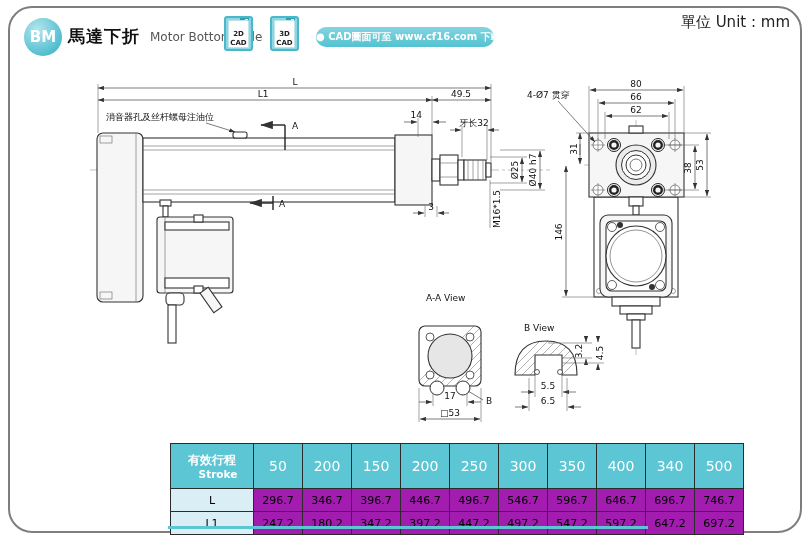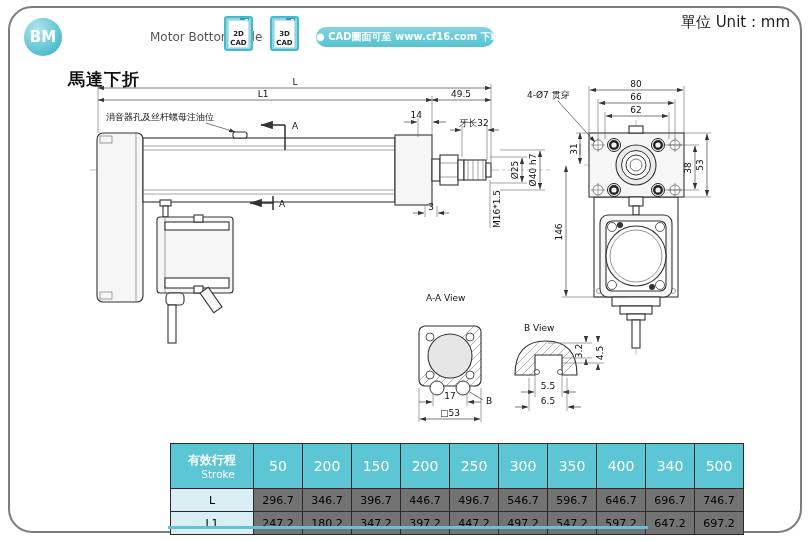--- a/index.html
+++ b/index.html
@@ -3,21 +3,21 @@
 <meta charset="utf-8">
 <style>
   html,body{margin:0;padding:0;background:#fff;}
   .page{position:relative;width:810px;height:541px;background:#fff;overflow:hidden;
         font-family:"DejaVu Sans","Liberation Sans",sans-serif;}
   .frame{position:absolute;left:8px;top:6px;right:8px;bottom:8px;
          border:2px solid #7e7e7e;border-radius:24px;}
   .badge{position:absolute;left:24px;top:18px;width:38px;height:38px;border-radius:50%;
          background:radial-gradient(circle at 35% 30%,#b3e6ee,#4dbccd 75%);
          color:#fff;font-weight:bold;font-size:15px;display:flex;align-items:center;justify-content:center;}
-  .title-zh{position:absolute;left:68px;top:25px;font-size:17px;font-weight:bold;color:#111;letter-spacing:1px;margin-top:43px;}
+  .title-zh{position:absolute;left:68px;top:25px;font-size:17px;font-weight:bold;color:#111;letter-spacing:1px;}
   .title-en{position:absolute;left:150px;top:30px;font-size:12px;color:#555;}
   .floppy{position:absolute;top:16px;width:25px;height:31px;border:2px solid #49b8c8;border-radius:3px;
           background:#8fd6e0;}
   .floppy .shutter{position:absolute;right:2px;top:0;width:9px;height:8px;background:#2f9fb3;}
   .floppy .shutter::after{content:"";position:absolute;right:1.5px;top:1px;width:3px;height:5.5px;background:#d9f2f6;}
   .floppy .label{position:absolute;left:2px;right:2px;bottom:1px;height:17px;background:#fff;
           border:1px solid #bfe4ea;border-radius:1px;text-align:center;font-size:7px;font-weight:bold;
           color:#222;line-height:8.5px;padding-top:9px;}
   #cad2d{left:224px;} #cad3d{left:270px;}
   .banner{position:absolute;left:316px;top:27px;width:178px;height:20px;border-radius:10px;
@@ -25,23 +25,23 @@
           text-align:center;line-height:20px;white-space:nowrap;overflow:hidden;}
   .unit{position:absolute;right:20px;top:13px;font-size:15px;color:#222;}
   svg.draw{position:absolute;left:0;top:60px;}
   svg.draw text{font-family:"DejaVu Sans","Liberation Sans",sans-serif;font-size:9px;fill:#111;}
   .stroke-table{position:absolute;left:170px;top:443px;border-collapse:collapse;table-layout:fixed;}
   .stroke-table th,.stroke-table td{border:1px solid #2b2b2b;padding:4px;text-align:center;}
   .stroke-table thead th{background:#5cc6d4;color:#fff;height:36px;}
   .stroke-table th.hlabel{width:74px;}
   .stroke-table th.scol{width:40px;font-size:14px;font-weight:normal;}
   .hlabel .zh{font-size:12px;font-weight:bold;line-height:15px;}
-  .hlabel .en{font-size:10.5px;font-weight:normal;line-height:12px;margin-left:12px;}
+  .hlabel .en{font-size:10.5px;font-weight:bold;line-height:12px;margin-left:12px;}
   .stroke-table tbody th.rlabel{background:#daeef6;font-size:11px;font-weight:normal;height:14px;}
-  .stroke-table tbody td{background:#737373;font-size:11px;height:14px;}
+  .stroke-table tbody td{background:#a21caf;font-size:11px;height:14px;}
   .underline{position:absolute;left:168px;top:526px;width:480px;height:3px;background:#5cc6d4;}
 </style>
 </head>
 <body>
 
 <div class="page">
   <div class="frame"></div>
 
   <div class="badge">BM</div>
   <div class="title-zh">馬達下折</div>

